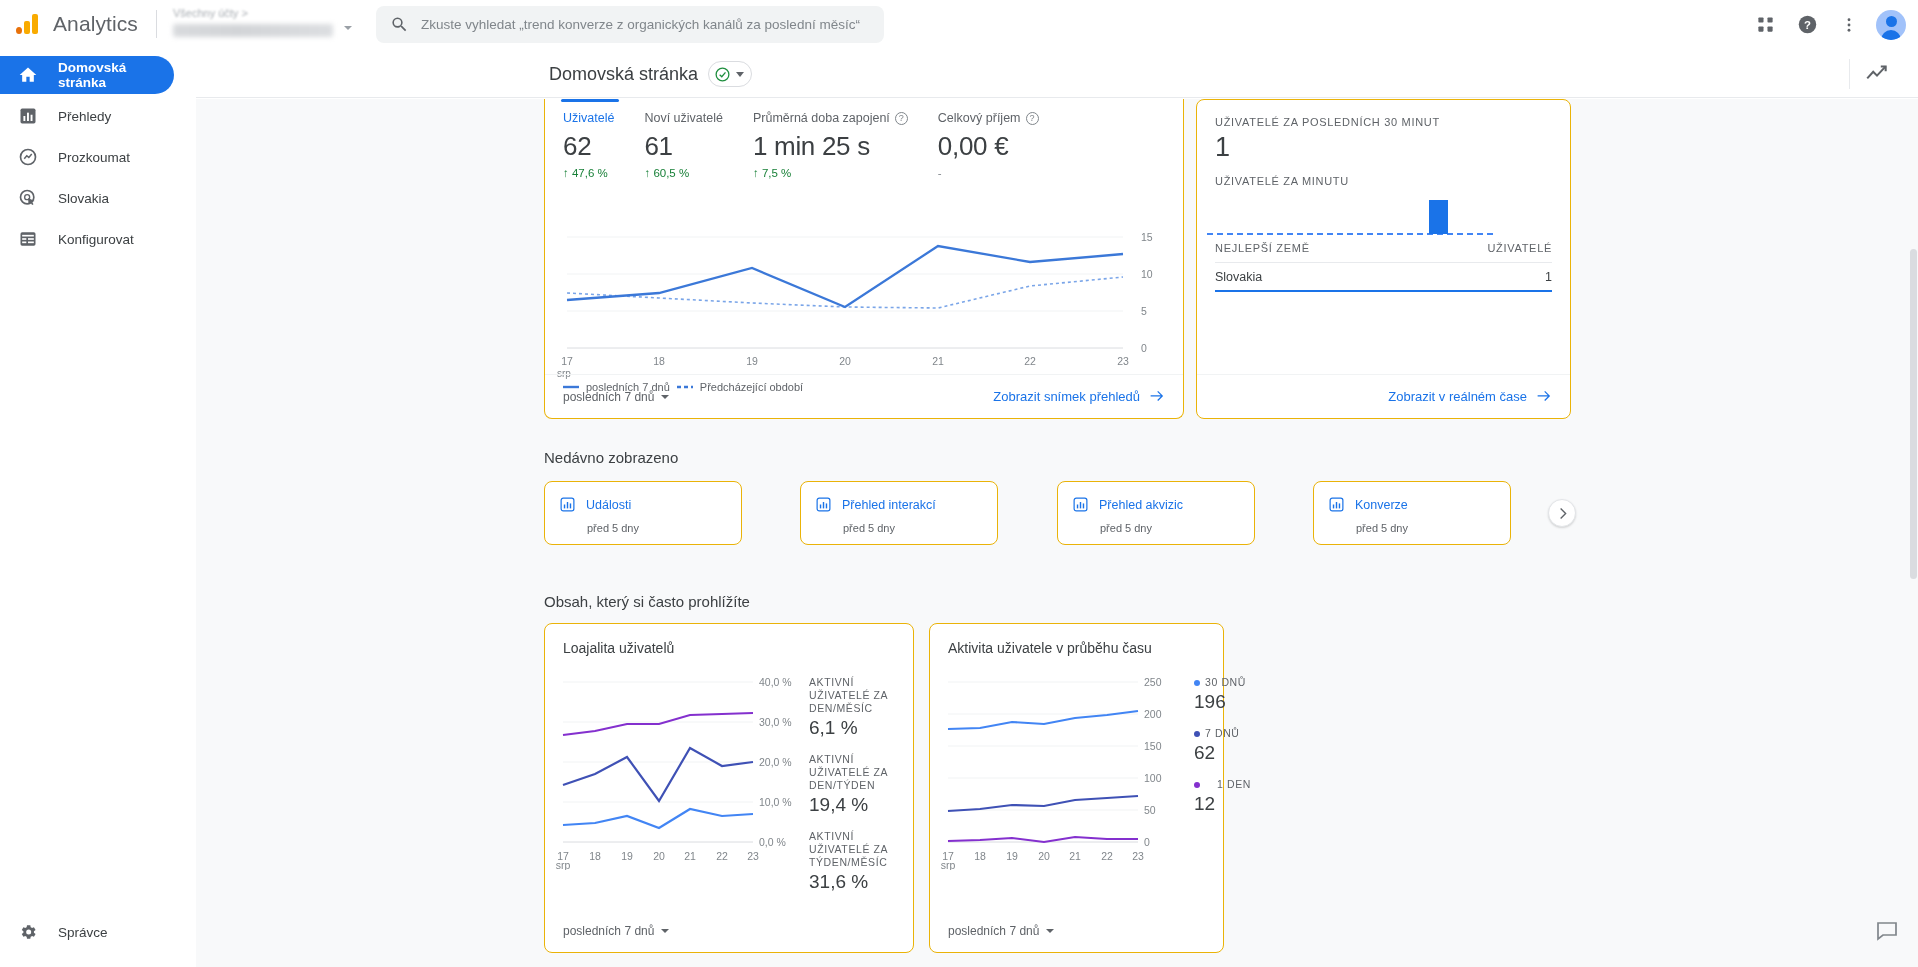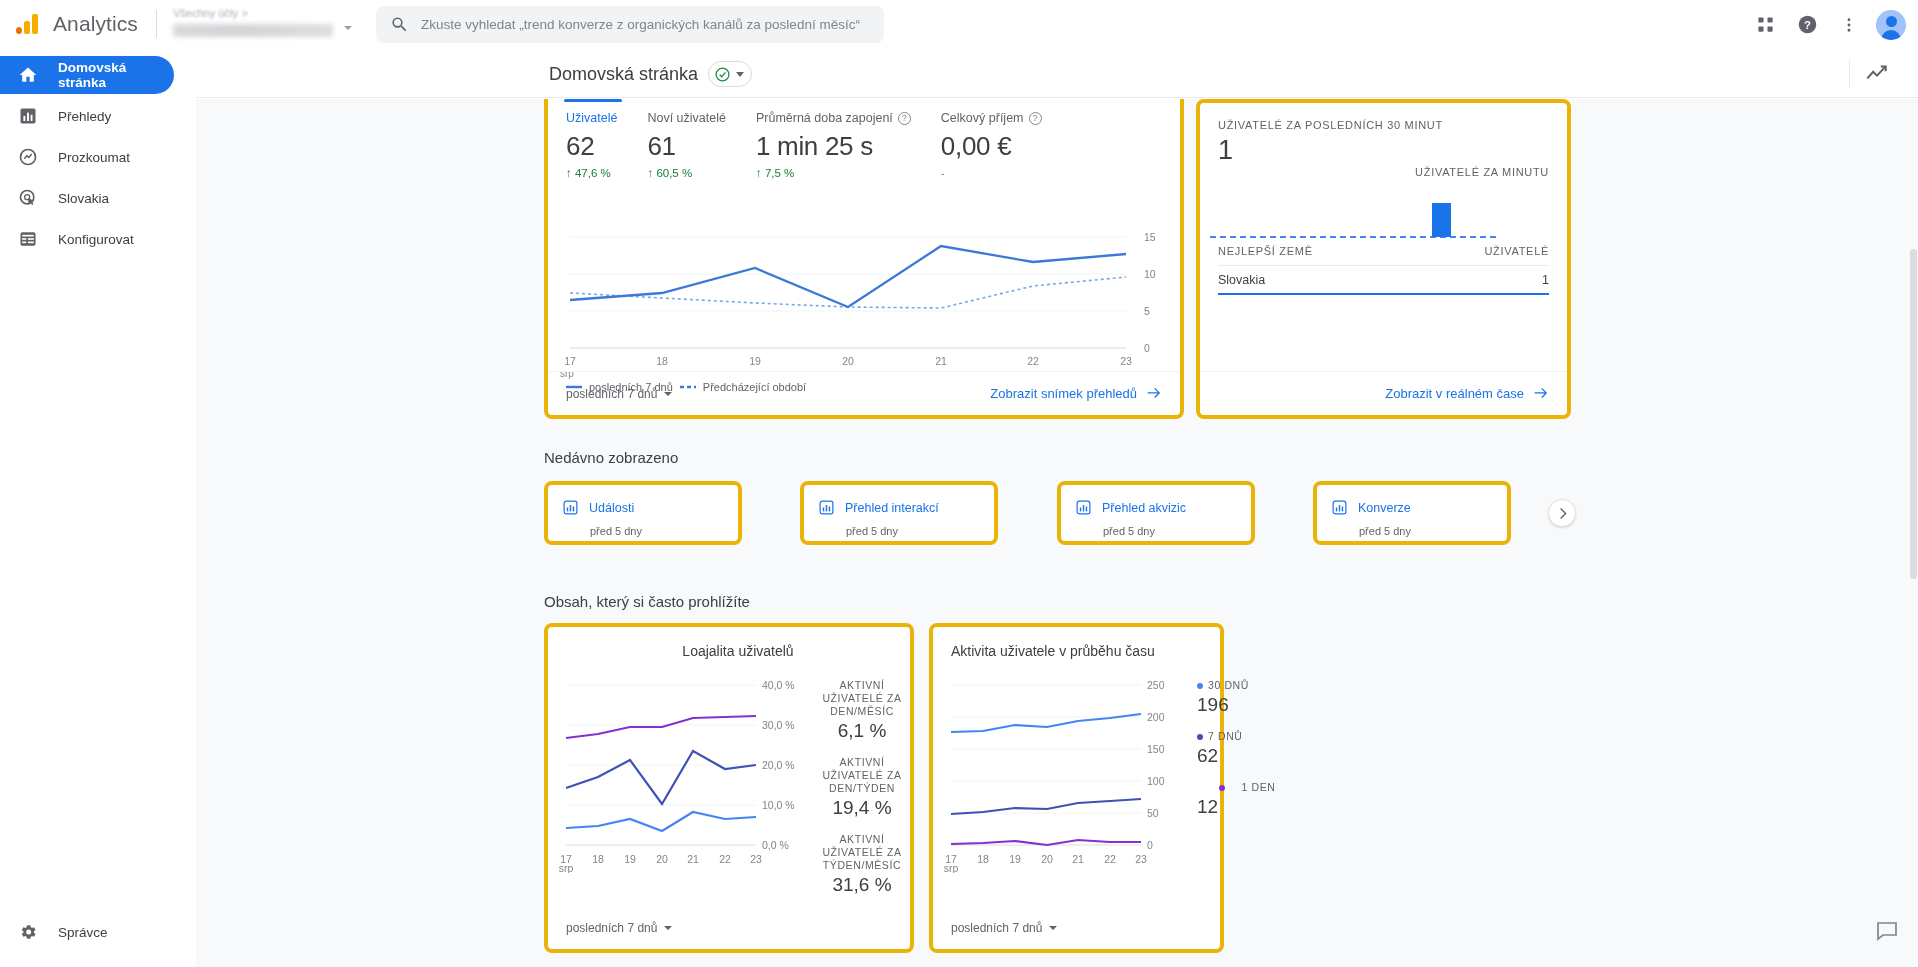--- a/index.html
+++ b/index.html
@@ -111,21 +111,21 @@
   #header-divider {
     position: absolute; right: 68px; top: 10px; width: 1px; height: 30px; background: #e8eaed;
   }
 
   
   #content {
     position: absolute; left: 196px; top: 99px; width: 1722px; height: 868px;
     background: #f8f9fa; overflow: hidden;
   }
   .card {
-    background: #fff; border: 4px solid #eab308; border-radius: 8px; position: absolute;
+    background: #fff; border: 1px solid #eab308; border-radius: 8px; position: absolute;
   }
 
   
   #overview-card { left: 348px; top: 0px; width: 640px; height: 320px; border-top: none; border-radius: 0 0 8px 8px; }
   #metric-row { display: flex; padding: 12px 0 0 18px; }
   .metric { margin-right: 30px; position: relative; }
   .metric .m-label {
     font-size: 12.5px; color: #5f6368; display: flex; align-items: center; gap: 5px; white-space: nowrap;
   }
   .metric.active .m-label { color: #1a73e8; }
@@ -407,21 +407,21 @@
           <path fill="#1a73e8" d="M13 1l-1.4 1.4L17.2 8H1v2h16.2l-5.6 5.6L13 17l8-8z"></path>
         </svg>
       </div>
     </div>
   </div>
 
   <div class="card" id="realtime-card">
     <div style="padding:16px 18px 0 18px;">
       <div class="rt-label">UŽIVATELÉ ZA POSLEDNÍCH 30 MINUT</div>
       <div id="rt-big">1</div>
-      <div class="rt-label" style="text-align:right;">UŽIVATELÉ ZA MINUTU</div>
+      <div class="rt-label" style="margin-top:12px;">UŽIVATELÉ ZA MINUTU</div>
     </div>
     <svg style="position:absolute;left:10px;top:92px;" width="290" height="44" viewBox="0 0 290 44">
       <line x1="0" y1="42" x2="290" y2="42" stroke="#4285f4" stroke-width="2" stroke-dasharray="6,4"></line>
       <rect x="222" y="8" width="19" height="34" fill="#1a73e8"></rect>
     </svg>
     <div style="position:absolute;left:18px;top:142px;right:18px;">
       <div id="rt-table-head">
         <span>NEJLEPŠÍ ZEMĚ</span>
         <span>UŽIVATELÉ</span>
       </div>
@@ -512,21 +512,21 @@
   </div>
 
   <div id="recent-next" style="left:1352px;top:400px;">
     <svg width="15" height="15" viewBox="0 0 24 24">
       <polyline points="9,4 17,12 9,20" fill="none" stroke="#5f6368" stroke-width="2.2"></polyline>
     </svg>
   </div>
 
   <div class="section-title" style="left:348px;top:494px;">Obsah, který si často prohlížíte</div>
 
-  <div class="card" style="left:348px;top:524px;width:370px;height:330px;text-align:center;">
+  <div class="card" style="left:348px;top:524px;width:370px;height:330px;">
     <div class="big-card-title" style="padding:16px 0 0 18px;">Loajalita uživatelů</div>
     <svg style="position:absolute;left:10px;top:46px;" width="250" height="200" viewBox="0 0 250 200">
       <line x1="8" y1="12" x2="198" y2="12" stroke="#f1f3f4"></line>
       <line x1="8" y1="52" x2="198" y2="52" stroke="#f1f3f4"></line>
       <line x1="8" y1="92" x2="198" y2="92" stroke="#f1f3f4"></line>
       <line x1="8" y1="132" x2="198" y2="132" stroke="#f1f3f4"></line>
       <line x1="8" y1="172" x2="198" y2="172" stroke="#dadce0"></line>
       <text class="axis-txt" x="204" y="16">40,0 %</text>
       <text class="axis-txt" x="204" y="56">30,0 %</text>
       <text class="axis-txt" x="204" y="96">20,0 %</text>
@@ -591,21 +591,21 @@
       <div style="display:flex;align-items:center;gap:5px;">
         <span style="width:6px;height:6px;border-radius:50%;background:#4285f4;display:inline-block;"></span>
         <span class="legend-lbl">30 DNŮ</span>
       </div>
       <div class="legend-val">196</div>
       <div style="display:flex;align-items:center;gap:5px;margin-top:14px;">
         <span style="width:6px;height:6px;border-radius:50%;background:#3f51b5;display:inline-block;"></span>
         <span class="legend-lbl">7 DNŮ</span>
       </div>
       <div class="legend-val">62</div>
-      <div style="display:flex;align-items:center;gap:17px;margin-top:14px;justify-content:center;">
+      <div style="display:flex;align-items:center;gap:17px;margin-top:14px;">
         <span style="width:6px;height:6px;border-radius:50%;background:#8430ce;display:inline-block;"></span>
         <span class="legend-lbl">1 DEN</span>
       </div>
       <div class="legend-val">12</div>
     </div>
     <div style="position:absolute;left:18px;bottom:14px;">
       <div class="footer-select">
         <span>posledních 7 dnů</span>
         <span class="caret"></span>
       </div>

